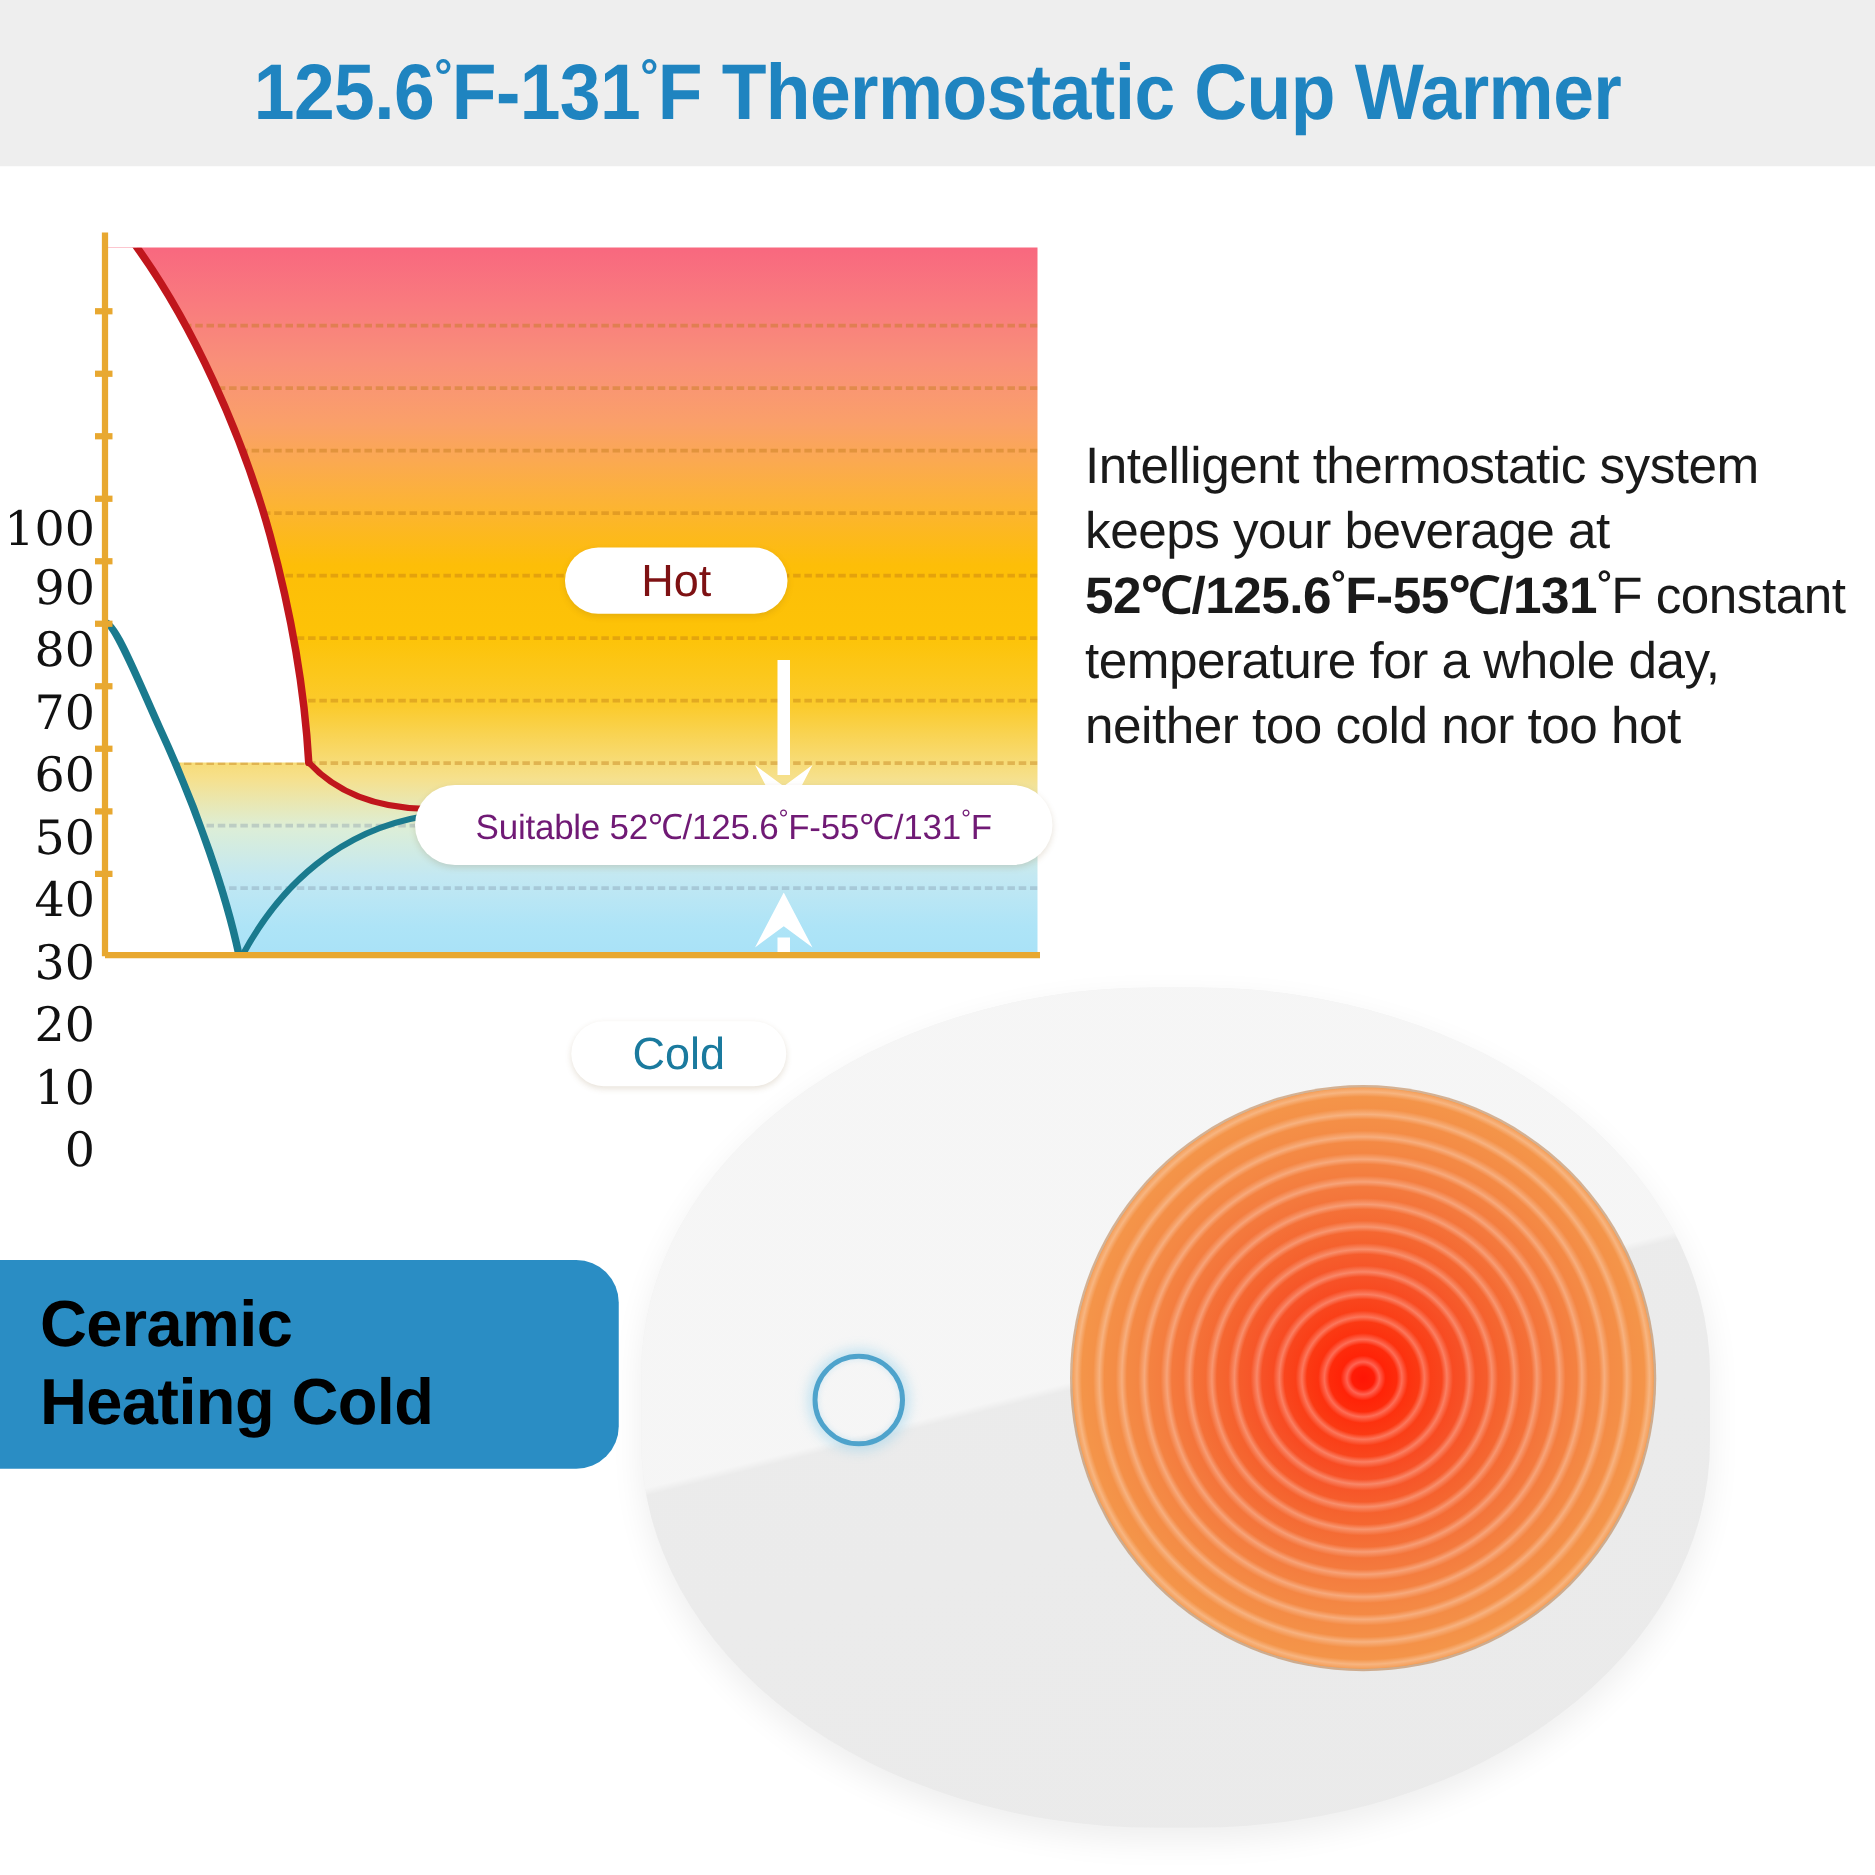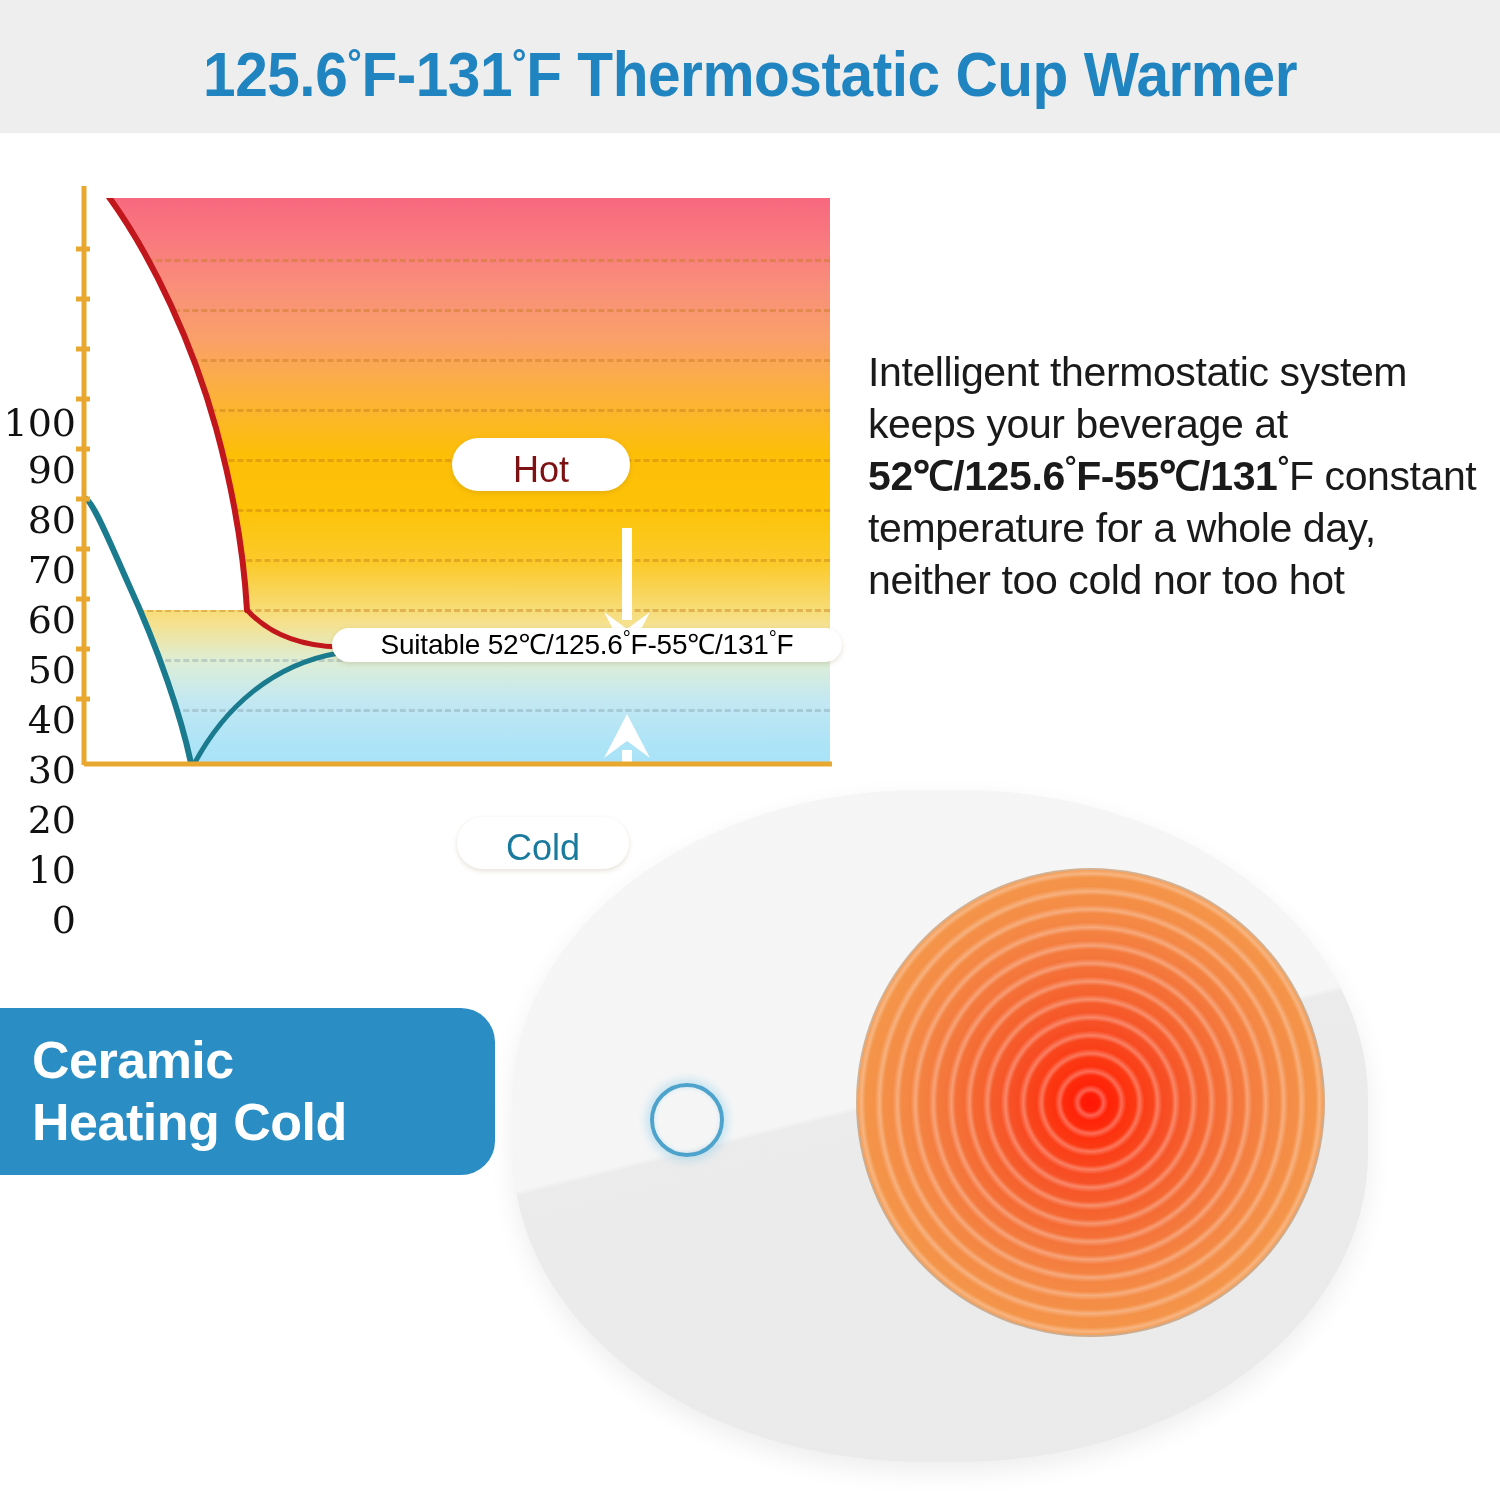--- a/index.html
+++ b/index.html
@@ -104,42 +104,42 @@
     line-height: 1;
   }
 
   
   .pill {
     position: absolute;
     background: #ffffff;
     border-radius: 999px;
     box-shadow: 0 2px 5px rgba(120,90,40,0.18);
     display: flex;
-    align-items: flex-end;
+    align-items: center;
     justify-content: center;
     white-space: nowrap;
     font-family: "Liberation Sans", sans-serif;
   }
   #pill-hot {
     left: 452px; top: 270px;
     width: 178px; height: 53px;
     font-size: 36px;
     color: #7e1113;
   }
   #pill-cold {
     left: 457px; top: 649px;
     width: 172px; height: 52px;
     font-size: 36px;
     color: #1a7a9e;
   }
   #pill-suitable {
     left: 332px; top: 460px;
-    width: 510px; height: 34px;
+    width: 510px; height: 64px;
     font-size: 28px;
-    color: #000000;
+    color: #701a75;
     letter-spacing: -0.2px;
   }
   .deg-sm {
     font-size: 0.72em;
     vertical-align: 0.45em;
     line-height: 0;
   }
 
   
   .arrow-svg {
@@ -168,21 +168,21 @@
     width: 505px; height: 167px;
     background: #2a8dc4;
     border-radius: 0 34px 34px 0;
     display: flex;
     flex-direction: column;
     justify-content: center;
     padding-left: 42px;
     box-sizing: border-box;
   }
   #ceramic-badge span {
-    color: #ffffff;
+    color: #000000;
     font-weight: bold;
     font-size: 52px;
     line-height: 1.18;
     letter-spacing: -0.5px;
   }
 
   
   #device {
     position: absolute;
     left: 513px; top: 790px;

